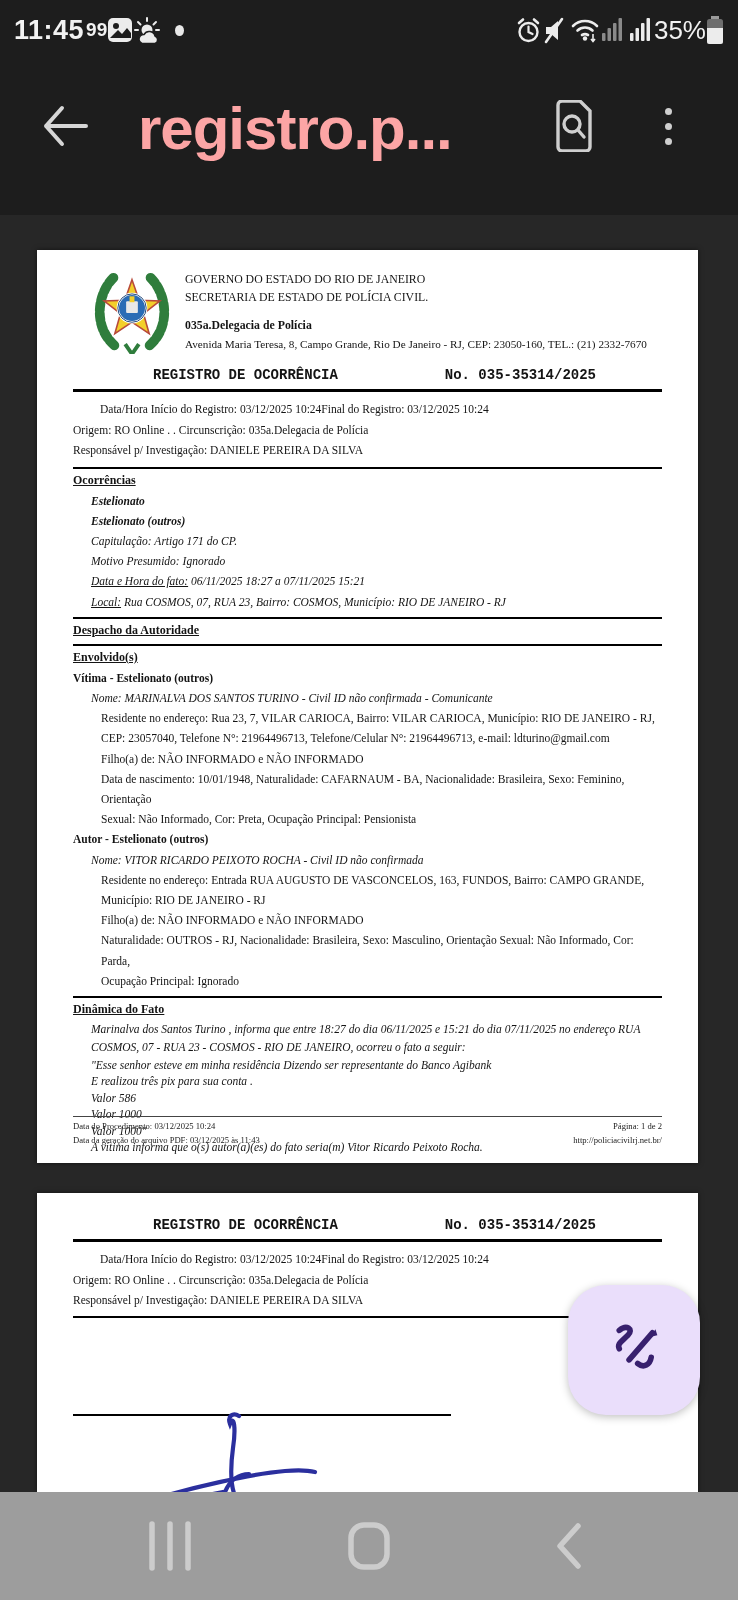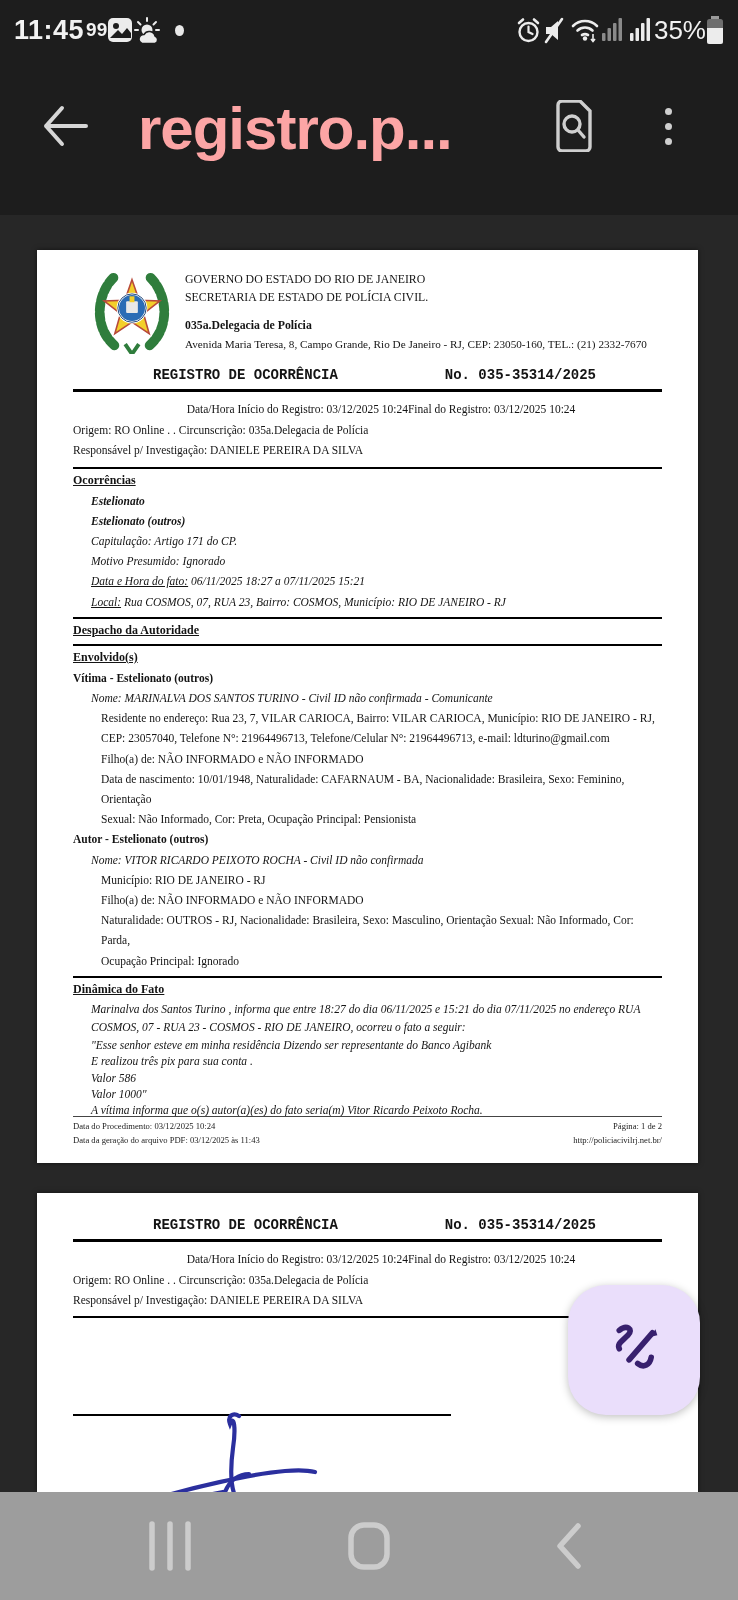--- a/index.html
+++ b/index.html
@@ -31,21 +31,21 @@
   .crest{flex:0 0 82px;margin-left:18px;}
   .doc-head-text{margin-left:12px;font-size:11.8px;line-height:18px;padding-top:2px;}
   .dh-station{font-weight:700;margin-top:10px;}
   .dh-addr{font-size:11.2px;margin-top:1px;}
 
   .title-row{display:flex;justify-content:space-between;margin-top:13px;font-family:"Liberation Mono","DejaVu Sans Mono",monospace;font-weight:700;font-size:14px;padding:0 66px 0 80px;white-space:nowrap;}
   .rule3{border-top:3px solid #000;margin-top:6px;}
   .rule2{border-top:2.5px solid #000;}
 
   .meta{font-size:11.5px;line-height:20.5px;margin-top:7px;}
-  .meta-row1{display:flex;justify-content:center;margin-left:27px;}
+  .meta-row1{display:flex;justify-content:flex-start;margin-left:27px;}
 
   .sec-h{font-size:12px;font-weight:700;text-decoration:underline;line-height:22px;}
   .ln{font-size:11.5px;line-height:21px;}
   .b{font-weight:700;}
   .u{text-decoration:underline;}
   .ind1{padding-left:18px;font-style:italic;}
   .ind2{padding-left:28px;}
   .tight .ln{line-height:20.2px;}
   .din .ln{line-height:16.4px;}
   .din .ln.first{line-height:18.5px;}
@@ -208,34 +208,36 @@
   <div class="tight">
     <div class="ln b">Vítima - Estelionato (outros)</div>
     <div class="ln ind1">Nome: MARINALVA DOS SANTOS TURINO  - Civil ID não confirmada - Comunicante</div>
     <div class="ln ind2">Residente no endereço: Rua 23, 7, VILAR CARIOCA, Bairro: VILAR CARIOCA, Município: RIO DE JANEIRO - RJ,</div>
     <div class="ln ind2">CEP: 23057040, Telefone N°: 21964496713, Telefone/Celular N°: 21964496713, e-mail: ldturino@gmail.com</div>
     <div class="ln ind2">Filho(a) de: NÃO INFORMADO e NÃO INFORMADO</div>
     <div class="ln ind2">Data de nascimento: 10/01/1948, Naturalidade: CAFARNAUM - BA, Nacionalidade: Brasileira, Sexo: Feminino, Orientação</div>
     <div class="ln ind2">Sexual: Não Informado, Cor: Preta, Ocupação Principal: Pensionista</div>
     <div class="ln b">Autor - Estelionato (outros)</div>
     <div class="ln ind1">Nome: VITOR RICARDO PEIXOTO ROCHA - Civil ID não confirmada</div>
+    <div class="ln ind2">Residente no endereço: Entrada RUA AUGUSTO DE VASCONCELOS, 163, FUNDOS, Bairro: CAMPO GRANDE,</div>
     <div class="ln ind2">Município: RIO DE JANEIRO - RJ</div>
     <div class="ln ind2">Filho(a) de: NÃO INFORMADO e NÃO INFORMADO</div>
     <div class="ln ind2">Naturalidade: OUTROS - RJ, Nacionalidade: Brasileira, Sexo: Masculino, Orientação Sexual: Não Informado, Cor: Parda,</div>
     <div class="ln ind2">Ocupação Principal: Ignorado</div>
   </div>
   <div class="rule2" style="margin-top:5px;"></div>
 
   <div class="sec-h">Dinâmica do Fato</div>
   <div class="din">
     <div class="ln ind1 first">Marinalva dos Santos Turino , informa que entre 18:27 do dia 06/11/2025 e 15:21 do dia 07/11/2025 no endereço RUA</div>
     <div class="ln ind1 first">COSMOS, 07 - RUA 23 - COSMOS - RIO DE JANEIRO, ocorreu o fato a seguir:</div>
     <div class="ln ind1">"Esse senhor esteve em minha residência Dizendo ser representante do Banco Agibank</div>
     <div class="ln ind1">E realizou três pix para sua conta .</div>
     <div class="ln ind1">Valor 586</div>
+    <div class="ln ind1">Valor 1000</div>
     <div class="ln ind1">Valor 1000"</div>
     <div class="ln ind1">A vítima informa que o(s) autor(a)(es) do fato seria(m) Vitor Ricardo Peixoto Rocha.</div>
   </div>
 
   <div class="p1-footer">
     <div class="pf-rule"></div>
     <div class="pf-row">
       <span>Data do Procedimento: 03/12/2025 10:24</span>
       <span>Página: 1 de 2</span>
     </div>

